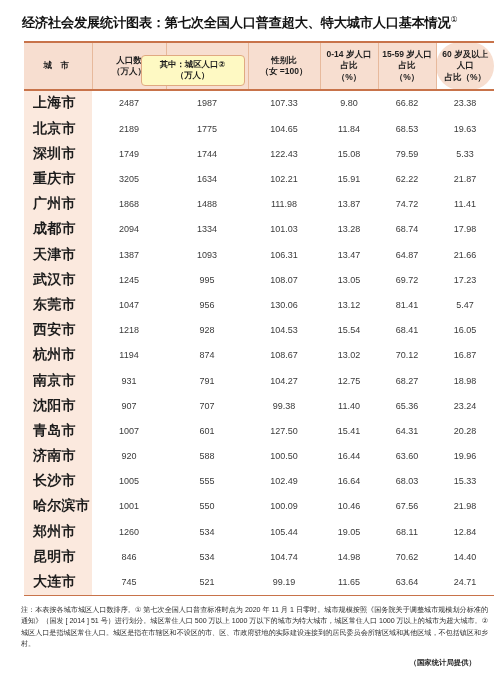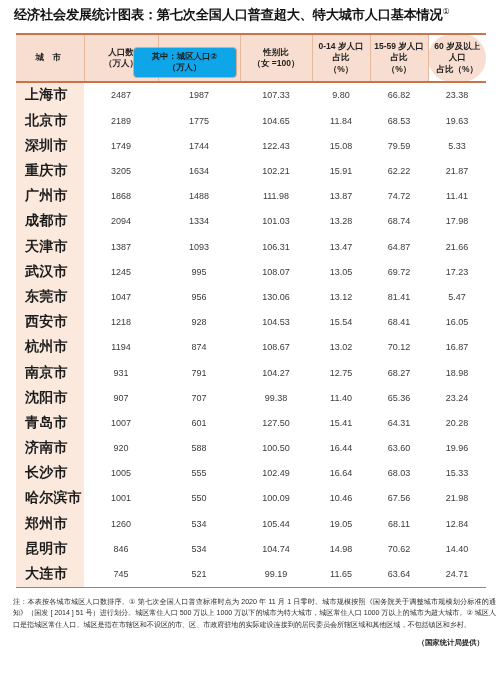--- a/index.html
+++ b/index.html
@@ -12,21 +12,21 @@
     height: 675px;
     font-family: "Liberation Sans", "DejaVu Sans", sans-serif;
     color: #1a1a1a;
     overflow: hidden;
     position: relative;
   }
   .page {
     width: 500px;
     height: 474px;
     box-sizing: border-box;
-    padding: 0;
+    padding: 8px;
     position: relative;
   }
 
   
   .title-wrap {
     padding: 7px 12px 0 14px;
   }
   .title {
     font-size: 13.2px;
     font-weight: bold;
@@ -88,21 +88,21 @@
     padding: 0;
   }
   .inset-box {
     position: absolute;
     left: -26px;
     right: 3px;
     top: 12px;
     bottom: 3px;
     border: 1px solid #e0a981;
     border-radius: 4px;
-    background: #0ea5e9;
+    background: #fef9c3;
     display: flex;
     align-items: center;
     justify-content: center;
     text-align: center;
     line-height: 1.3;
     font-weight: bold;
     font-size: 8.4px;
     box-sizing: border-box;
   }
   .hdr-l1 { display: block; }

